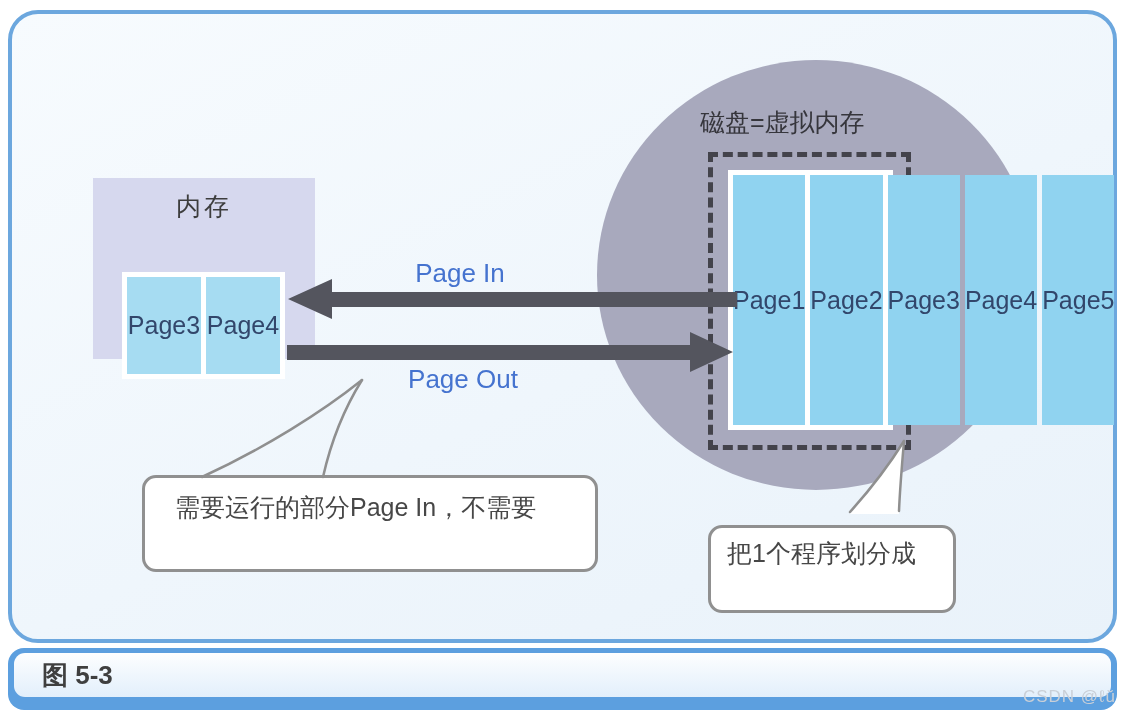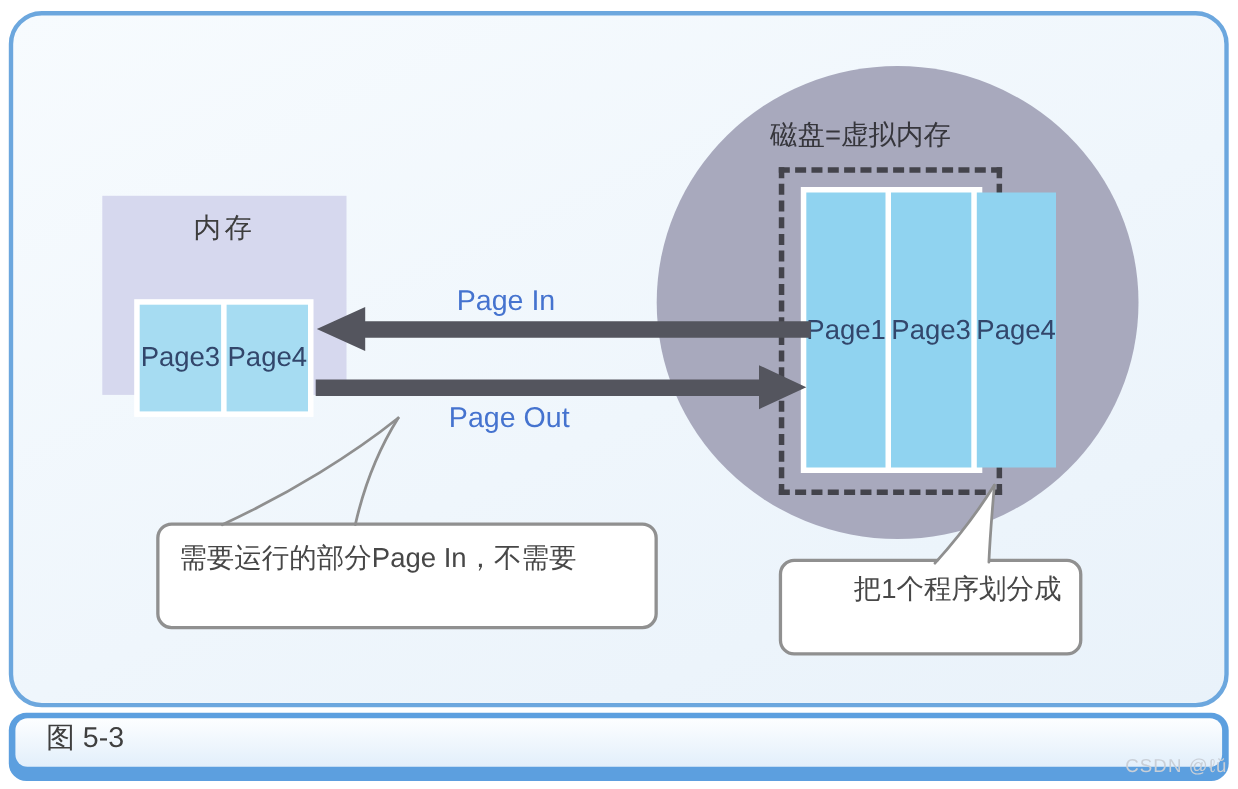--- a/index.html
+++ b/index.html
@@ -117,46 +117,46 @@
     background: #ffffff;
     border: 3px solid #909090;
     border-radius: 14px;
     color: #474747;
     font-size: 25px;
     line-height: 1.5;
   }
   .callout-left {
     left: 142px; top: 475px;
     width: 456px; height: 97px;
-    padding: 11px 18px;
+    padding: 11px 30px;
   }
   .callout-right {
-    left: 708px; top: 508px;
-    width: 276px; height: 88px;
+    left: 708px; top: 525px;
+    width: 248px; height: 88px;
     padding: 7px 16px;
-    text-align: right;
   }
 
   
   .caption-bar {
     position: absolute;
     left: 8px; top: 648px;
     width: 1109px; height: 62px;
     background: #5c9fdf;
     border-radius: 16px;
   }
   .caption-inner {
     position: absolute;
     left: 6px; top: 5px; right: 6px; bottom: 13px;
     background: linear-gradient(180deg, #fdfeff 0%, #e2effb 100%);
     border-radius: 11px;
     display: flex;
+    align-items: center;
     padding-left: 28px;
     font-size: 26px;
-    font-weight: 400;
+    font-weight: 700;
     color: #3f3f3f;
   }
   .caption-label { margin-right: 30px; }
 
   .watermark {
     position: absolute;
     right: 9px; top: 687px;
     font-size: 17px;
     color: #c9cfd7;
     letter-spacing: 1px;
@@ -175,22 +175,24 @@
       <div class="page-row">Page3</div>
       <div class="page-row">Page4</div>
     </div>
   </div>
 
   <div class="disk-circle"></div>
   <div class="disk-title">磁盘=虚拟内存</div>
   <div class="disk-dashed-box"></div>
   <div class="disk-stack stack">
     <div class="page-row">Page1</div>
+    <div class="page-row">Page2</div>
     <div class="page-row">Page3</div>
     <div class="page-row">Page4</div>
+    <div class="page-row">Page5</div>
   </div>
 
   <svg class="overlay" viewBox="0 0 1125 717">
     <polygon points="288,299 332,279 332,292 737,292 737,307 332,307 332,319" fill="#54555e"></polygon>
     <polygon points="733,352 690,332 690,345 287,345 287,360 690,360 690,372" fill="#54555e"></polygon>
   </svg>
 
   <div class="flow-label page-in-label">Page In</div>
   <div class="flow-label page-out-label">Page Out</div>
 

